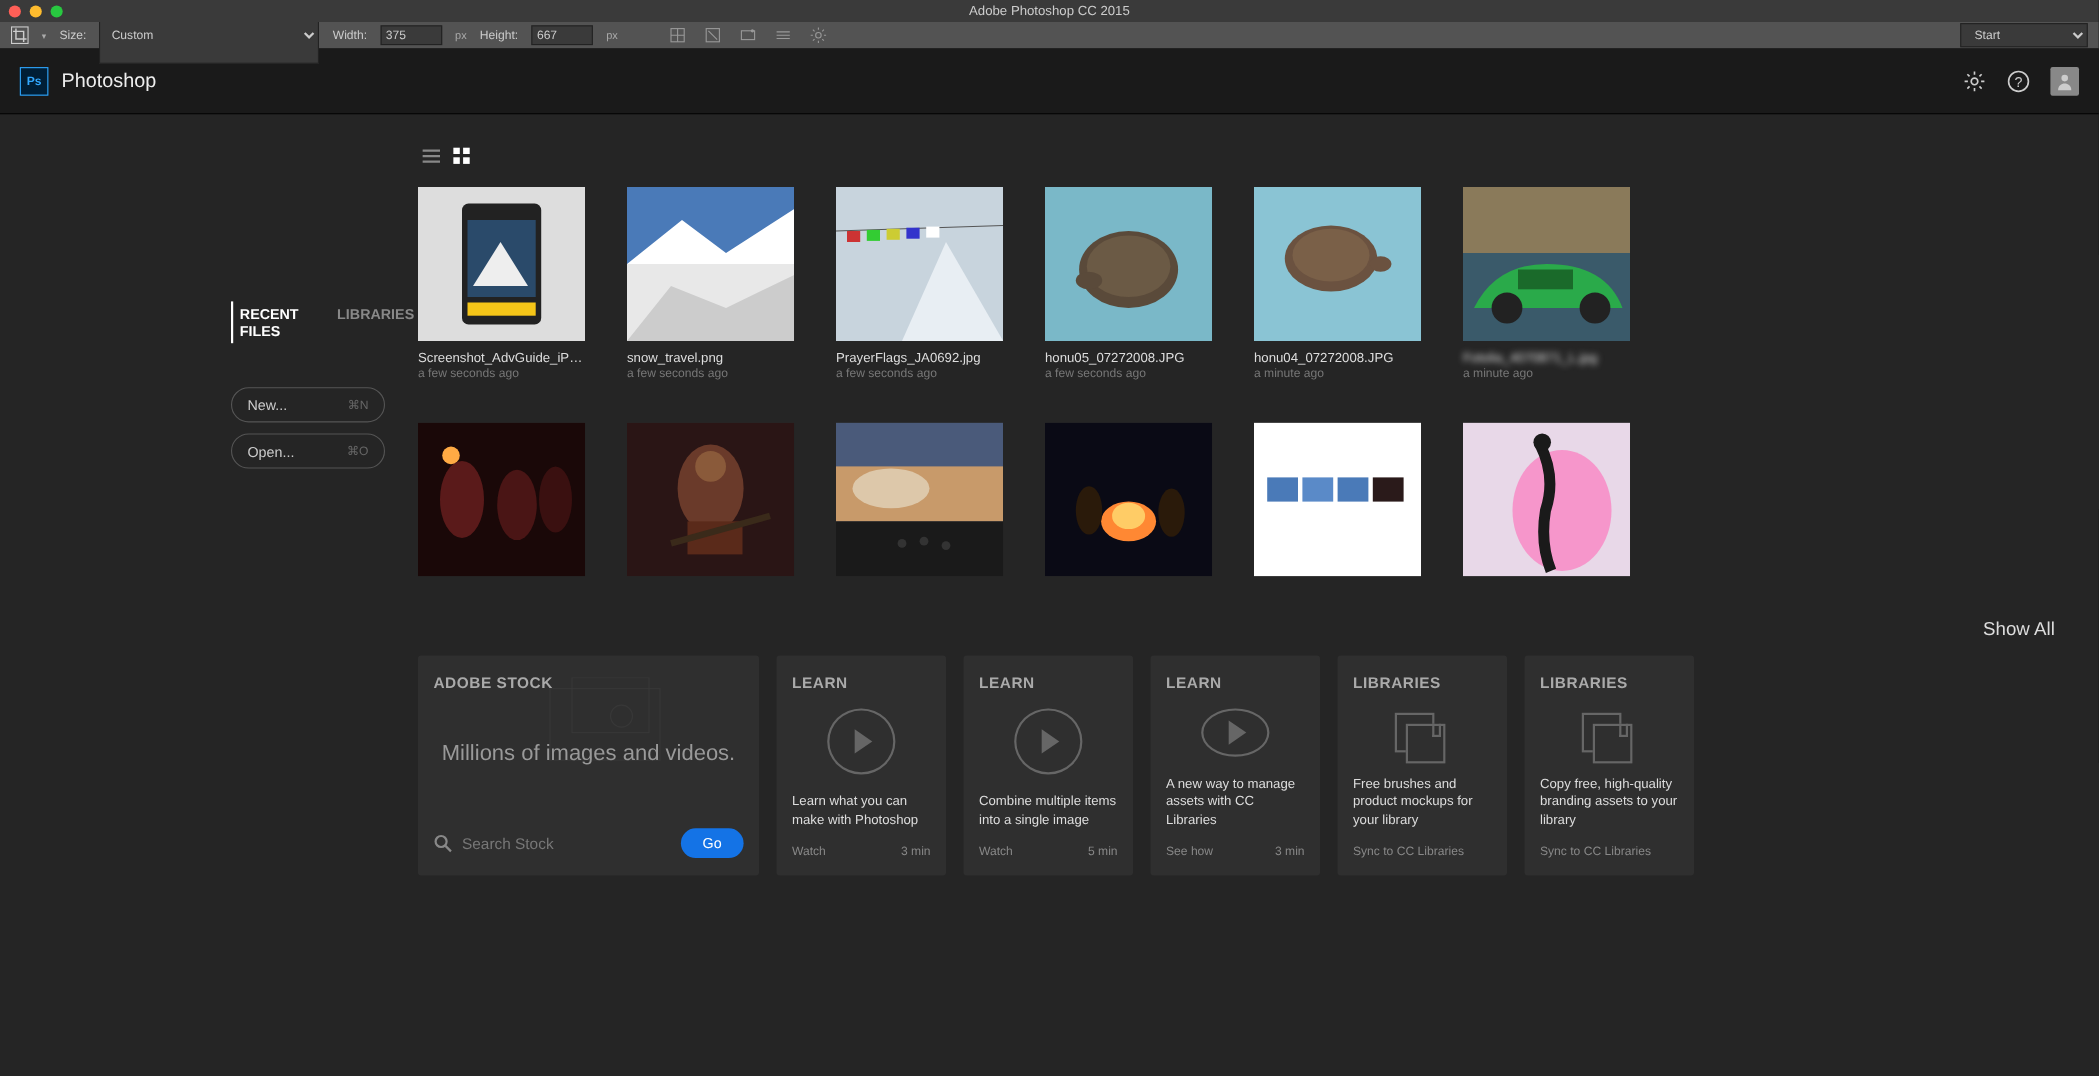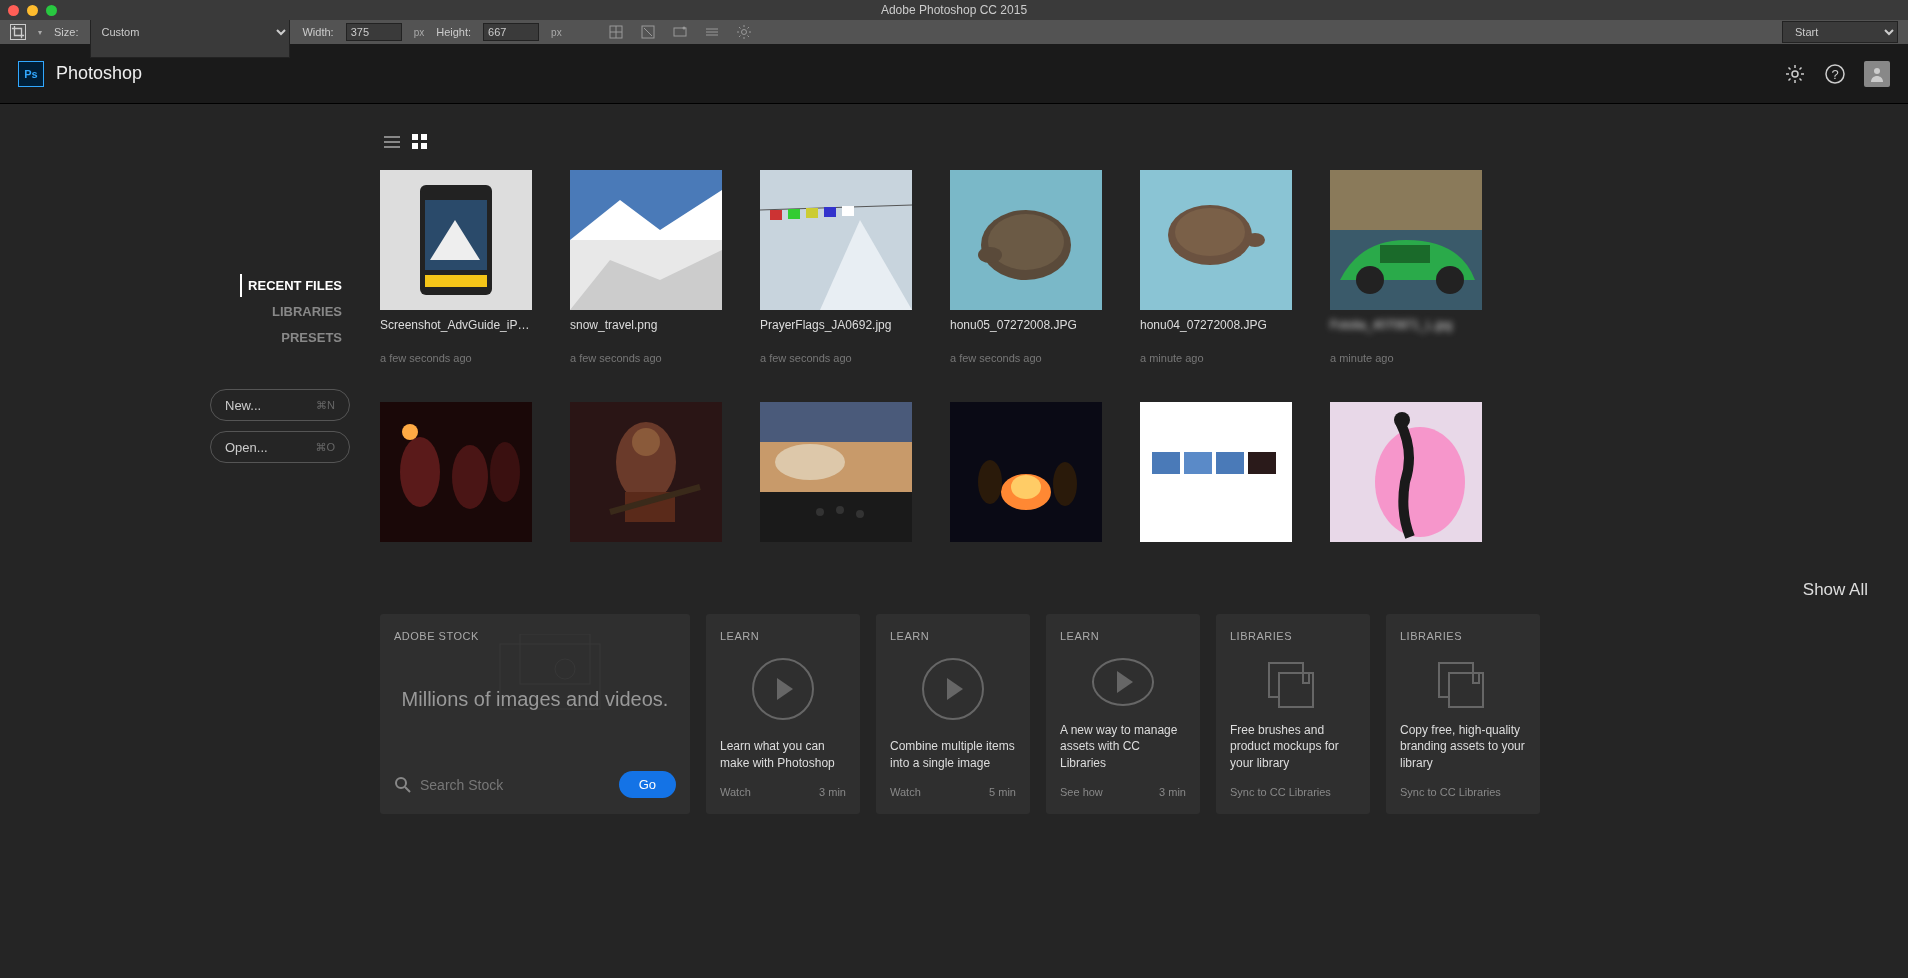--- a/index.html
+++ b/index.html
@@ -25,45 +25,45 @@
 
 .app-header { height: 60px; background: #1a1a1a; display: flex; align-items: center; padding: 0 18px; border-bottom: 1px solid #000; }
 .ps-logo { width: 26px; height: 26px; background: #001e36; border: 1px solid #31a8ff; display: flex; align-items: center; justify-content: center; color: #31a8ff; font-size: 11px; font-weight: bold; margin-right: 12px; }
 .app-name { font-size: 18px; color: #eee; font-weight: 300; }
 .header-spacer { flex: 1; }
 .header-icon { width: 22px; height: 22px; margin-left: 18px; color: #ccc; cursor: pointer; display: flex; align-items: center; justify-content: center; }
 .avatar-box { width: 26px; height: 26px; background: #888; margin-left: 18px; display: flex; align-items: center; justify-content: center; border-radius: 2px; }
 
 .main-area { display: flex; height: calc(100% - 104px); background: #252525; }
 .sidebar { width: 380px; padding: 170px 30px 0 0; display: flex; flex-direction: column; align-items: flex-end; }
-.sidebar-nav { display: flex; flex-direction: column; gap: 3px; align-items: flex-end; width: 140px; margin-bottom: 40px; }
+.sidebar-nav { display: flex; flex-direction: row; gap: 19px; align-items: flex-start; width: 140px; margin-bottom: 40px; }
 .nav-item { font-size: 13px; font-weight: bold; color: #888; padding: 4px 8px; cursor: pointer; }
 .nav-item.active { color: #fff; border-left: 2px solid #fff; padding-left: 6px; }
 .sidebar-btn { width: 140px; height: 32px; border: 1px solid #555; border-radius: 16px; background: transparent; color: #ccc; display: flex; align-items: center; justify-content: space-between; padding: 0 14px; margin-bottom: 10px; cursor: pointer; font-size: 13px; }
 .sidebar-btn-shortcut { color: #666; font-size: 11px; }
 
 .content { flex: 1; padding: 30px 40px 0 0; overflow: hidden; position: relative; }
 .view-toggle { display: flex; gap: 12px; margin-bottom: 20px; padding-left: 4px; }
 .view-btn { width: 16px; height: 16px; color: #888; cursor: pointer; }
 .view-btn.active { color: #fff; }
 
 .file-grid { display: grid; grid-template-columns: repeat(6, 152px); gap: 38px 38px; margin-bottom: 10px; }
 .file-card { cursor: pointer; }
 .file-thumb { width: 152px; height: 140px; background: #2a2a2a; margin-bottom: 8px; display: flex; align-items: center; justify-content: center; overflow: hidden; }
 .file-name { font-size: 12px; color: #ddd; white-space: nowrap; overflow: hidden; text-overflow: ellipsis; max-width: 152px; }
-.file-time { font-size: 11px; color: #777; margin-top: 20px; }
+.file-time { font-size: 11px; color: #777; margin-top: 2px; }
 .file-blur .file-name { filter: blur(3px); }
 
 .thumb-svg { width: 100%; height: 100%; }
 
 .show-all { text-align: right; font-size: 17px; color: #ddd; margin: 30px 0 14px 0; cursor: pointer; }
 
 .bottom-cards { display: grid; grid-template-columns: 310px repeat(5, 154px); gap: 16px; }
 .card { background: #2f2f2f; border-radius: 3px; padding: 16px 14px; height: 200px; display: flex; flex-direction: column; position: relative; }
-.card-category { font-size: 11px; font-weight: normal; color: #aaa; letter-spacing: 0.5px; margin-bottom: 6px; }
+.card-category { font-size: 14px; font-weight: bold; color: #aaa; letter-spacing: 0.5px; margin-bottom: 6px; }
 .card-stock-title { font-size: 20px; color: #999; text-align: center; margin-top: 40px; font-weight: 300; }
 .card-search { display: flex; align-items: center; margin-top: auto; }
 .search-icon-sm { color: #888; margin-right: 8px; }
 .search-input { flex: 1; background: transparent; border: none; color: #ccc; font-size: 14px; outline: none; }
 .search-input::placeholder { color: #777; }
 .go-btn { background: #1473e6; color: #fff; border: none; border-radius: 14px; padding: 6px 20px; font-size: 13px; cursor: pointer; }
 
 .card-play { width: 62px; height: 62px; border: 2px solid #666; border-radius: 50%; margin: 10px auto 16px; display: flex; align-items: center; justify-content: center; }
 .play-triangle { width: 0; height: 0; border-left: 16px solid #666; border-top: 11px solid transparent; border-bottom: 11px solid transparent; margin-left: 4px; }
 .card-lib-icon { width: 50px; height: 50px; margin: 14px auto 16px; position: relative; }

